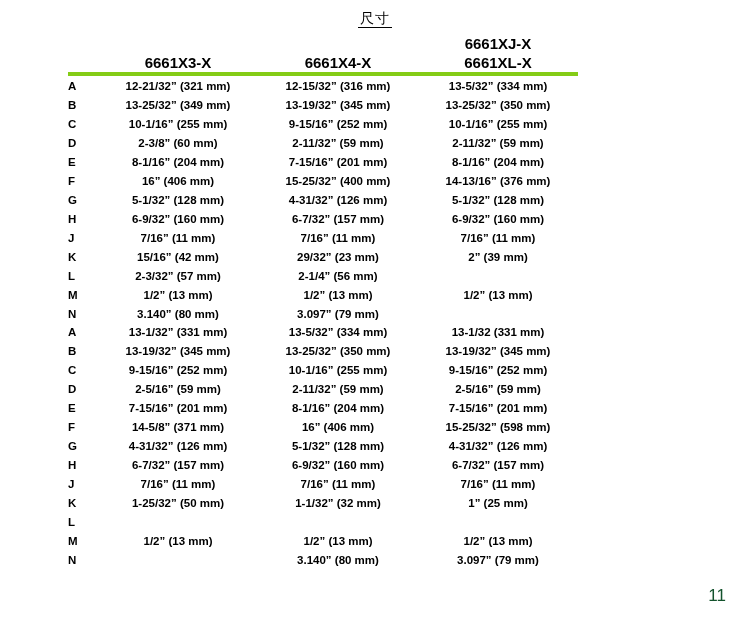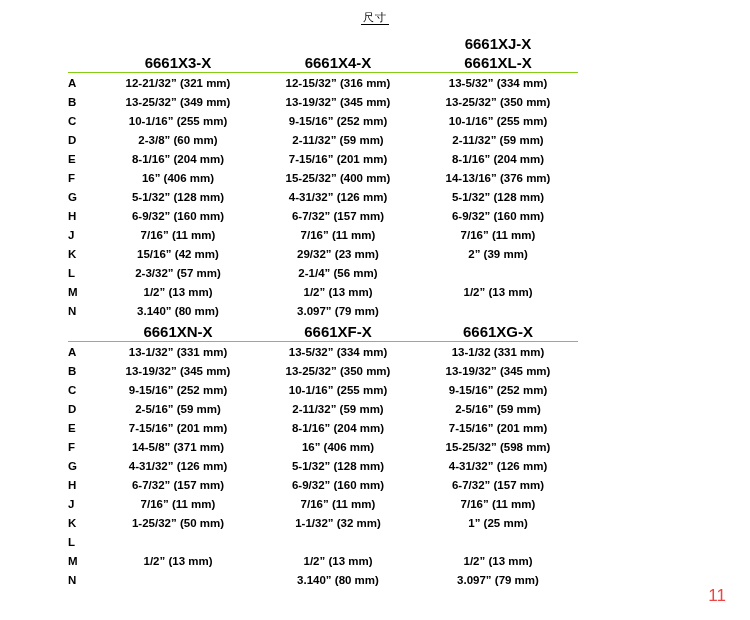--- a/index.html
+++ b/index.html
@@ -19,21 +19,21 @@
     position: relative;
     width: 750px;
     height: 620px;
   }
   .doc-title {
     position: absolute;
     top: 10px;
     left: 0;
     width: 750px;
     text-align: center;
-    font-size: 11px;
+    font-size: 14px;
     font-weight: normal;
     letter-spacing: 1px;
   }
   .doc-title .underline {
     border-bottom: 1px solid #000;
     padding: 0 2px 1px 2px;
   }
   table.spec {
     position: absolute;
     border-collapse: collapse;
@@ -55,40 +55,40 @@
   }
   .hdr-cell {
     text-align: center;
     font-weight: bold;
     font-size: 15px;
     line-height: 13px;
     padding-bottom: 2px;
   }
   .hdr-row-top td { height: 15px; }
   .hdr-row-bottom td {
-    border-bottom: 1px solid #84cc16;
+    border-bottom: 4px solid #84cc16;
     height: 17px;
   }
   .row-label {
     text-align: left;
     padding-left: 2px;
     font-weight: bold;
   }
   .cell {
     text-align: center;
     font-weight: bold;
     white-space: nowrap;
   }
   .page-number {
     position: absolute;
     right: 24px;
     bottom: 14px;
     font-size: 17px;
     font-weight: normal;
-    color: #ef4444;
+    color: #14532d;
   }
 </style>
 </head>
 <body>
 
 <div class="page">
 
   <div class="doc-title">
     <span class="underline">尺寸</span>
   </div>
@@ -196,26 +196,20 @@
   </table>
 
   <table class="spec spec2">
     <colgroup>
       <col class="c-label">
         <col class="c-col">
         <col class="c-col">
         <col class="c-col">
     </colgroup>
     <tbody>
-      <tr class="hdr-row-bottom">
-        <td></td>
-        <td class="hdr-cell">6661XN-X</td>
-        <td class="hdr-cell">6661XF-X</td>
-        <td class="hdr-cell">6661XG-X</td>
-      </tr>
 
       <tr>
         <td class="row-label">A</td>
         <td class="cell">13-1/32” (331 mm)</td>
         <td class="cell">13-5/32” (334 mm)</td>
         <td class="cell">13-1/32 (331 mm)</td>
       </tr>
       <tr>
         <td class="row-label">B</td>
         <td class="cell">13-19/32” (345 mm)</td>

